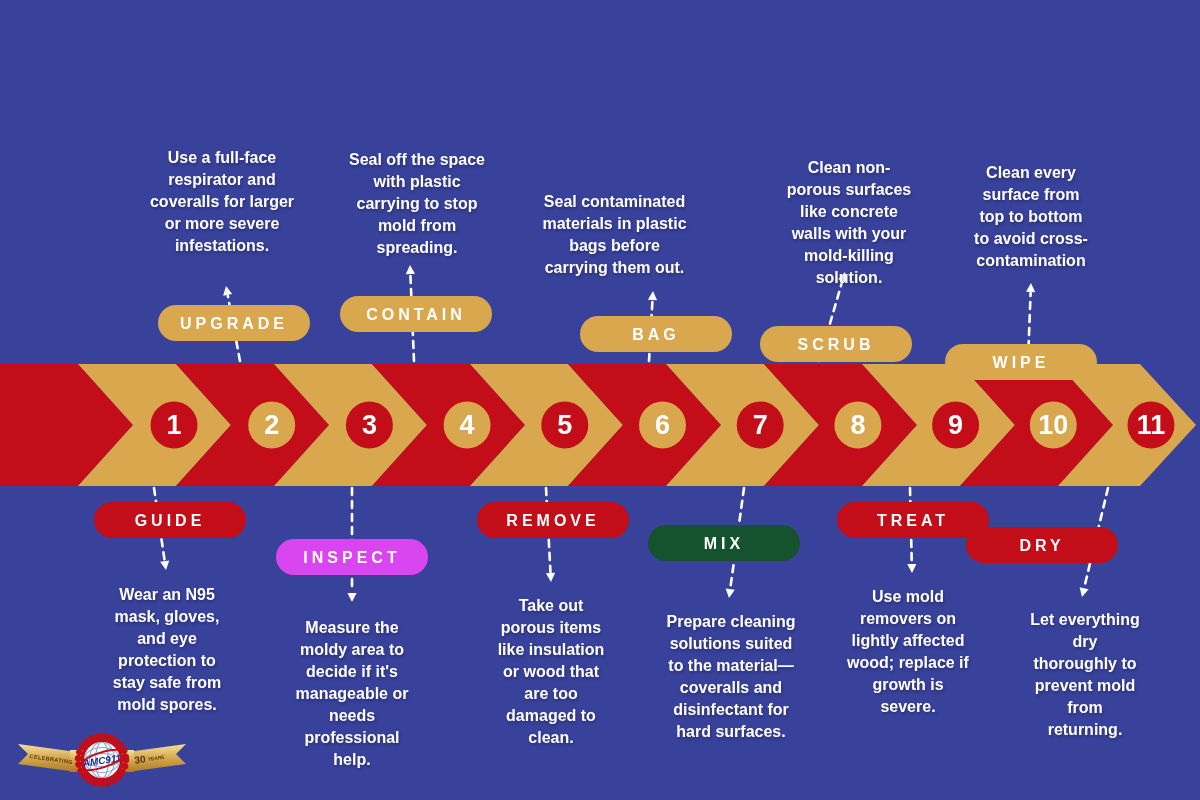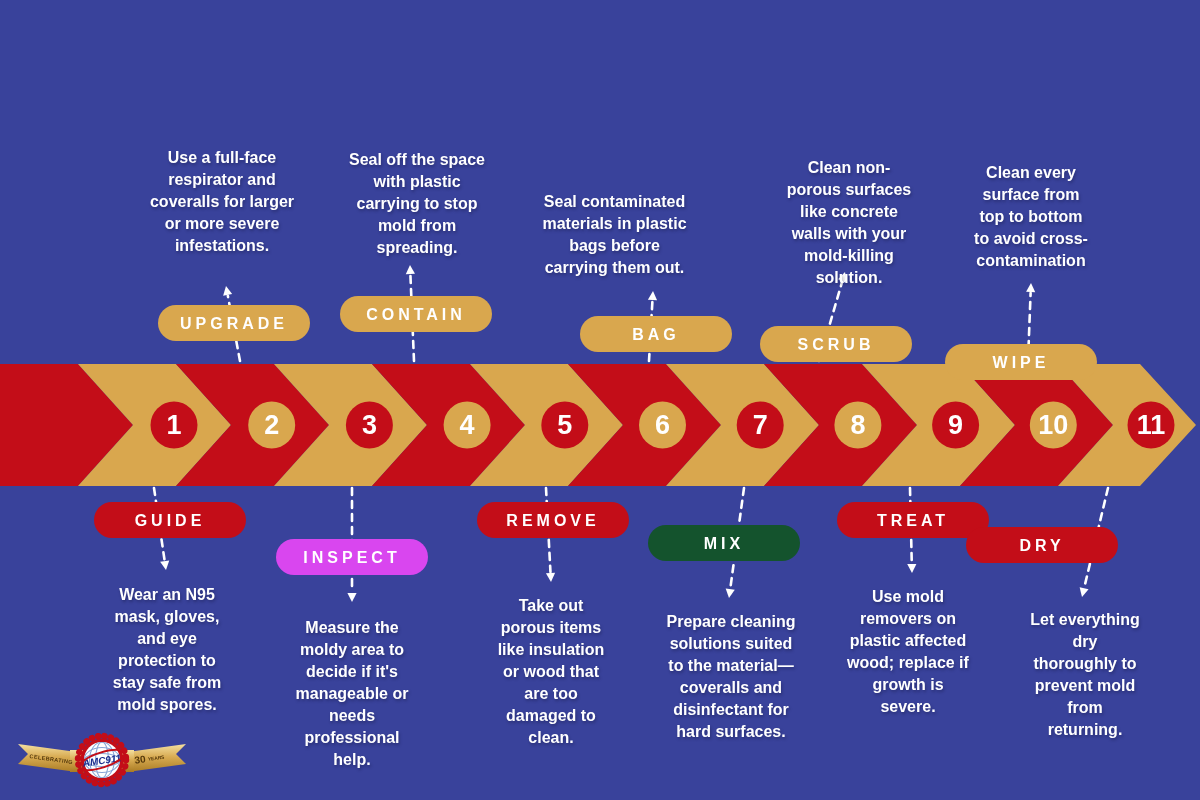--- a/index.html
+++ b/index.html
@@ -96,21 +96,21 @@
       <div class="desc" style="left: 347px; top: 149px; width: 140px;">Seal off the space with plastic carrying to stop mold from spreading.</div>
       <div class="pill" style="background: rgb(195, 13, 24); left: 477px; top: 502px;"><span>REMOVE</span></div>
       <div class="desc" style="left: 497px; top: 595px; width: 108px;">Take out porous items like insulation or wood that are too damaged to clean.</div>
       <div class="pill" style="background: rgb(217, 167, 78); left: 580px; top: 316px;"><span>BAG</span></div>
       <div class="desc" style="left: 540px; top: 191px; width: 149px;">Seal contaminated materials in plastic bags before carrying them out.</div>
       <div class="pill" style="background: #14532d; left: 648px; top: 525px;"><span>MIX</span></div>
       <div class="desc" style="left: 666px; top: 611px; width: 130px;">Prepare cleaning solutions suited to the material—coveralls and disinfectant for hard surfaces.</div>
       <div class="pill" style="background: rgb(217, 167, 78); left: 760px; top: 303px; margin-top: 23px;"><span>SCRUB</span></div>
       <div class="desc" style="left: 783px; top: 157px; width: 132px;">Clean non-porous surfaces like concrete walls with your mold-killing solution.</div>
       <div class="pill" style="background: rgb(195, 13, 24); left: 837px; top: 502px;"><span>TREAT</span></div>
-      <div class="desc" style="left: 845px; top: 586px; width: 126px;">Use mold removers on plastic affected wood; replace if growth is severe.</div>
+      <div class="desc" style="left: 845px; top: 586px; width: 126px;">Use mold removers on lightly affected wood; replace if growth is severe.</div>
       <div class="pill" style="background: rgb(217, 167, 78); left: 945px; top: 310px; margin-top: 34px;"><span>WIPE</span></div>
       <div class="desc" style="left: 973.5px; top: 162px; width: 115px;">Clean every surface from top to bottom to avoid cross-contamination</div>
       <div class="pill" style="background: rgb(195, 13, 24); left: 966px; top: 527px;"><span>DRY</span></div>
       <div class="desc" style="left: 1030px; top: 609px; width: 110px; text-align: center;">Let everything dry thoroughly to prevent mold from returning.</div>
     </div>
 
   <div class="logo">
     <svg viewBox="0 0 176 68" width="176" height="68">
       <defs>
         <linearGradient id="gold" x1="0" y1="0" x2="0" y2="1">

